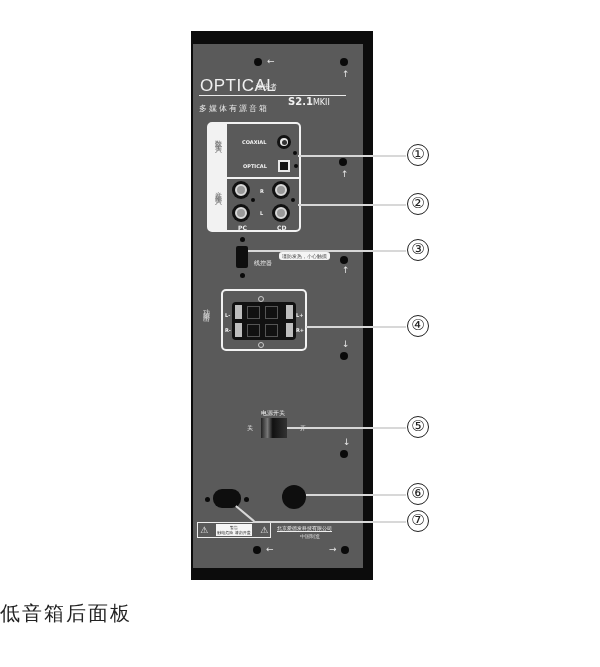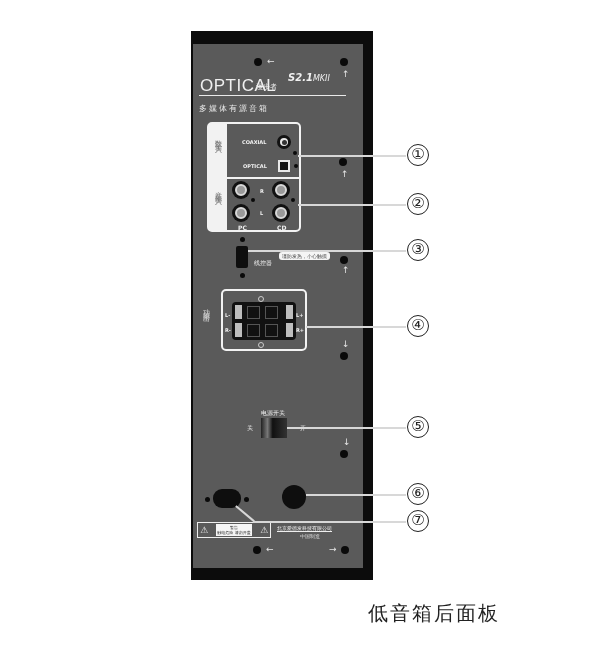--- a/index.html
+++ b/index.html
@@ -4,38 +4,38 @@
 <style>
   html, body { margin:0; padding:0; background:#ffffff; }
   body { width:600px; height:667px; position:relative; overflow:hidden; font-family:"DejaVu Sans", sans-serif; }
   .abs { position:absolute; }
   .frame { left:191px; top:31px; width:182px; height:549px; background:#0c0c0c; }
   .panel { left:193px; top:44px; width:170px; height:524px; background:#5a5a5a; }
   .hole { width:8px; height:8px; border-radius:50%; background:#0a0a0a; }
   .arrow { color:#e6e6e6; font-size:9px; line-height:9px; }
   .brand { left:200px; top:76px; color:#f0f0f0; font-size:17px; font-family:"Liberation Sans", sans-serif; letter-spacing:0.5px; }
   .brand-cn { left:256px; top:82px; color:#f0f0f0; font-size:7px; }
-  .model { left:288px; top:72px; color:#f0f0f0; font-size:10px; font-weight:bold;font-style:italic; }
+  .model { left:288px; top:96px; color:#f0f0f0; font-size:10px; font-weight:bold; }
   .model small { font-weight:normal; font-size:8px; }
   .brand-line { left:199px; top:95px; width:147px; height:1px; background:#eaeaea; }
   .subtitle { left:199px; top:103px; color:#eaeaea; font-size:8px; letter-spacing:2px; }
   .box { border:2px solid #f2f2f2; border-radius:5px; }
   .white-strip { background:#f2f2f2; }
   .vlabel { color:#777; font-size:7px; writing-mode:vertical-rl; letter-spacing:2px; }
   .small-label { color:#f0f0f0; font-size:5px; font-weight:bold; }
   .rca { width:14px; height:14px; border-radius:50%; background:#e8e8e8; border:3px solid #121212; box-sizing:border-box; display:flex; align-items:center; justify-content:center; }
   .rca::after { content:""; width:5px; height:5px; border-radius:50%; background:#333; }
   .rca-big { width:18px; height:18px; border-radius:50%; background:#111; display:flex; align-items:center; justify-content:center; }
   .rca-big .in { width:12px; height:12px; border-radius:50%; background:#9a9a9a; border:2px solid #d8d8d8; box-sizing:border-box; }
   .optical { width:12px; height:12px; background:#111; border:2px solid #e8e8e8; box-sizing:border-box; }
   .dot { width:4px; height:4px; border-radius:50%; background:#0a0a0a; }
   .line { background:#d8d8d8; height:1.5px; }
   .callout { width:22px; height:22px; border:1.5px solid #222; border-radius:50%; box-sizing:border-box; color:#222; font-size:15px; line-height:19px; text-align:center; font-family:"DejaVu Sans", sans-serif; }
   .warn-tag { background:#f5f5f5; border-radius:3px; color:#444; font-size:5px; padding:1px 3px; }
-  .caption { left:0; width:500px; top:600px; text-align:right; font-size:20px; color:#222; letter-spacing:2px; }
+  .caption { left:0; width:500px; top:600px; text-align:left; font-size:20px; color:#222; letter-spacing:2px; }
 </style>
 </head>
 <body>
 
 <div class="abs frame"></div>
 <div class="abs panel"></div>
 
 <div class="abs hole" style="left:254px;top:58px;"></div>
 <div class="abs arrow" style="left:267px;top:57px;">←</div>
 <div class="abs hole" style="left:340px;top:58px;"></div>

